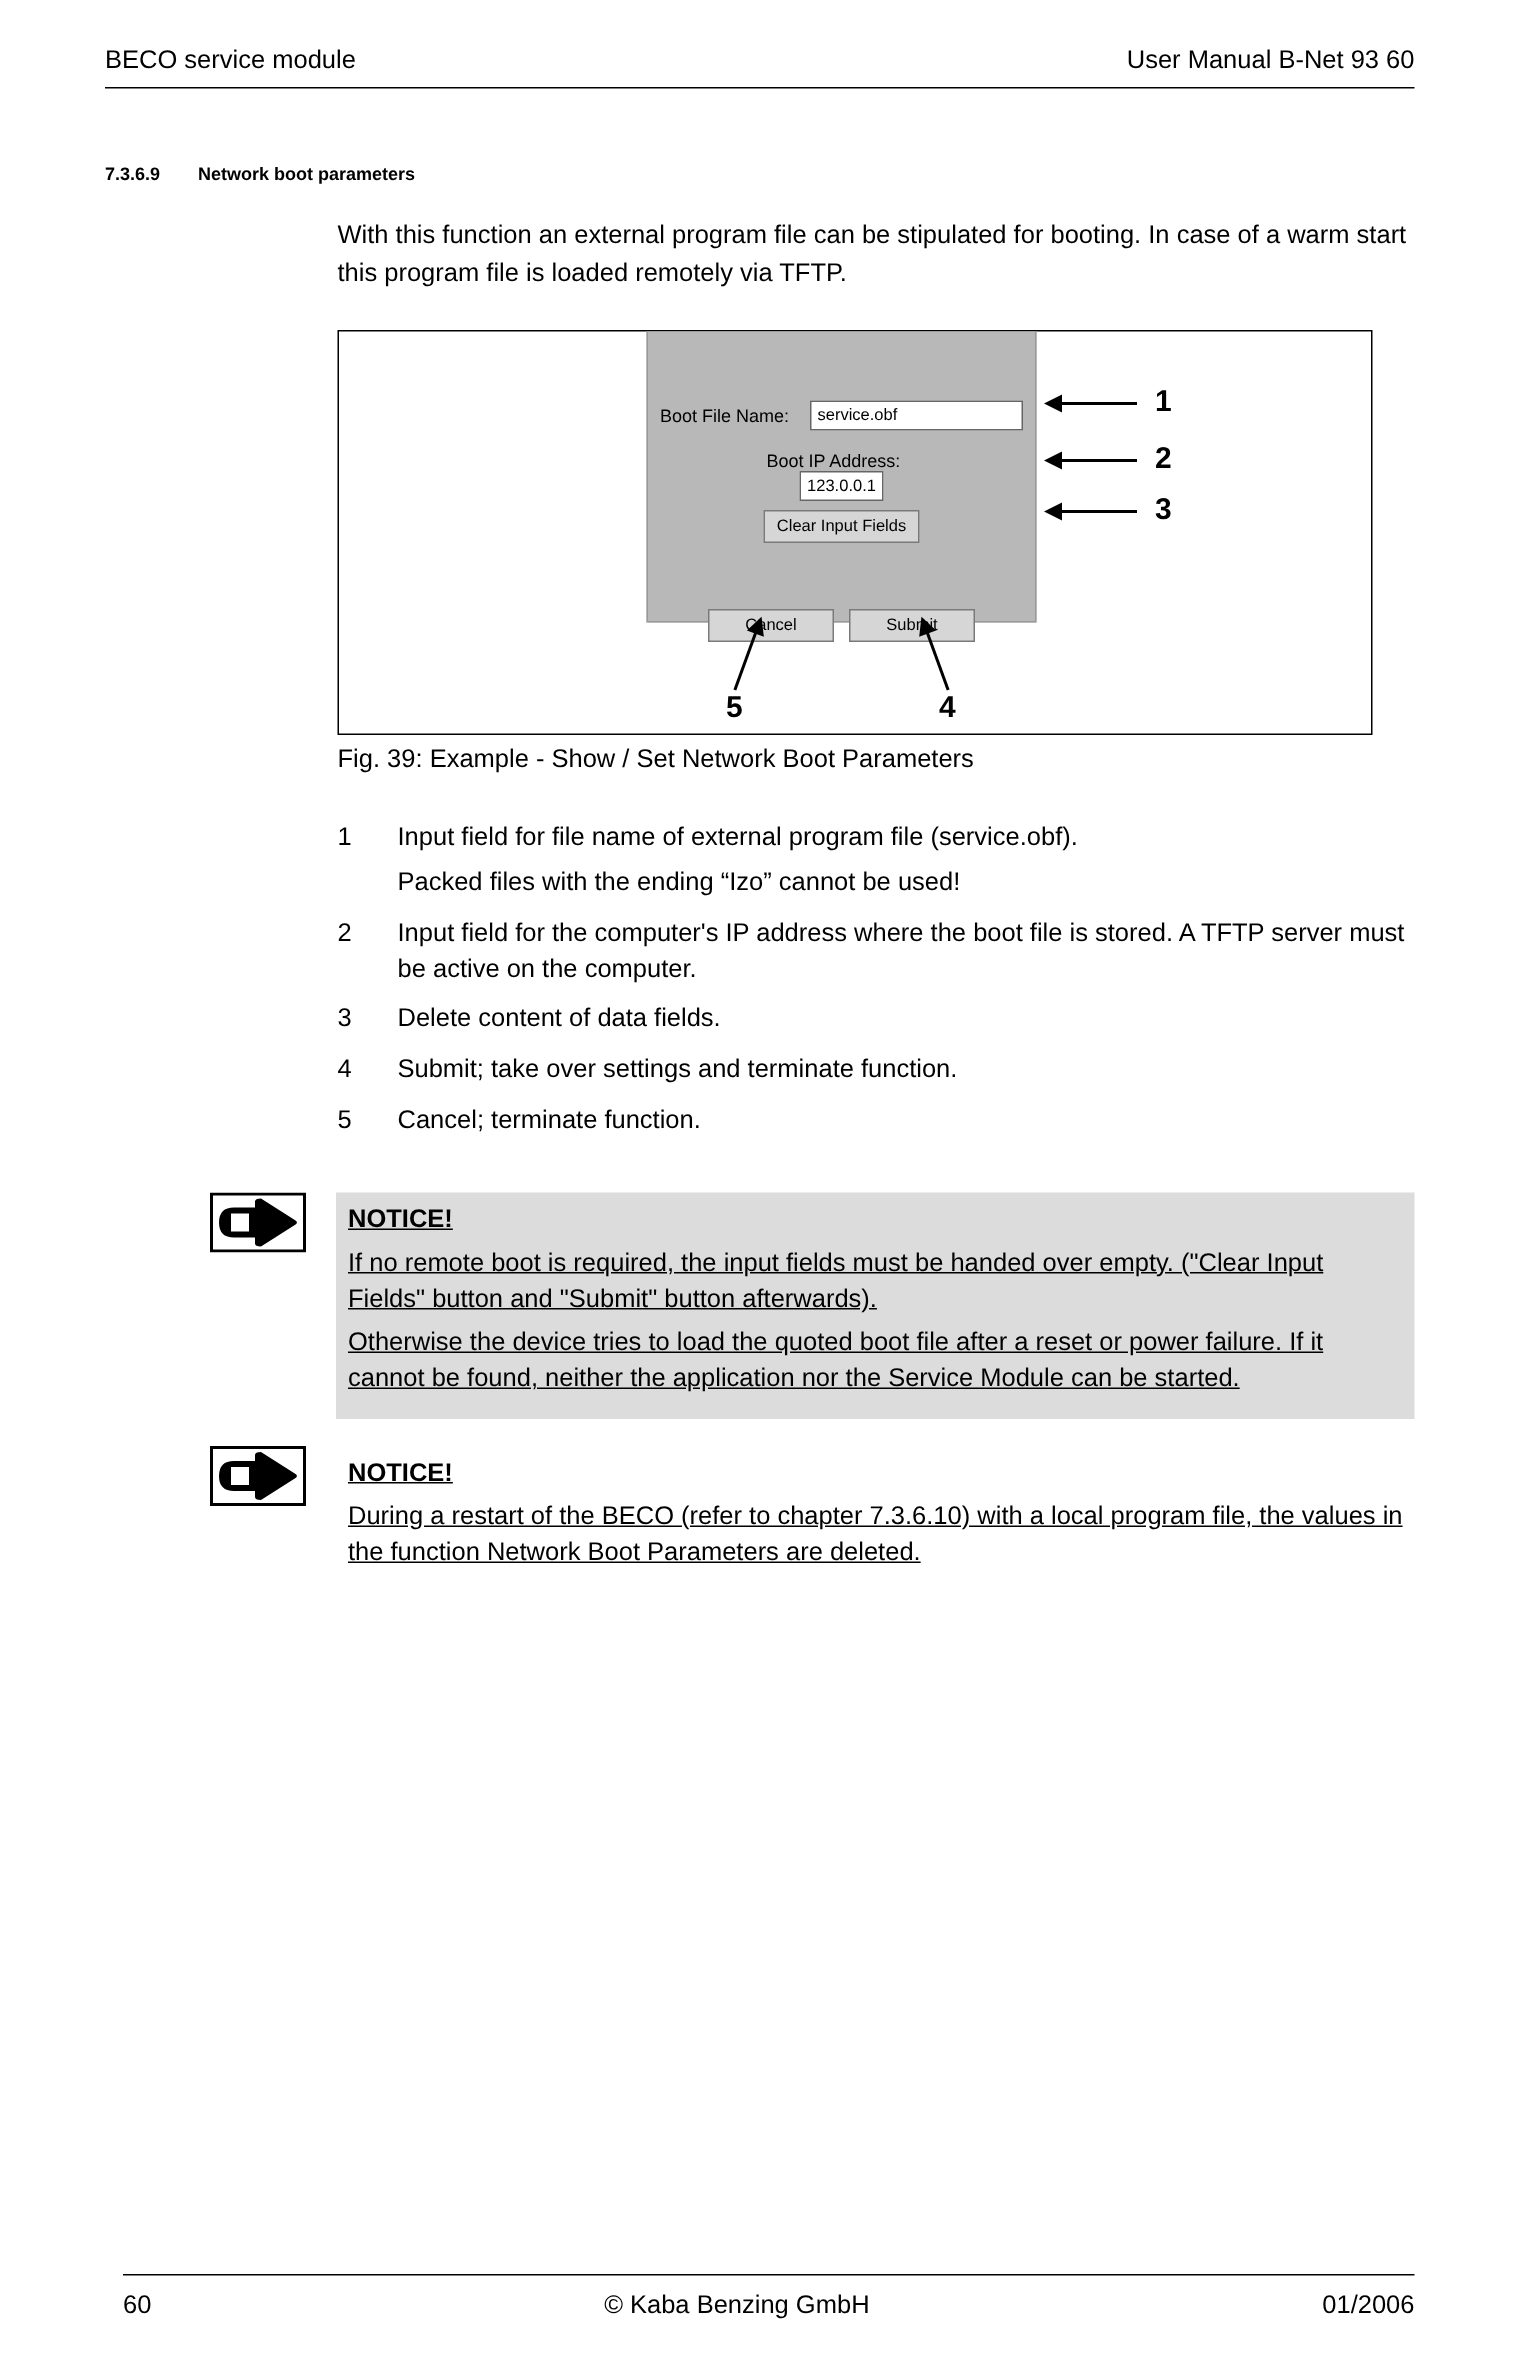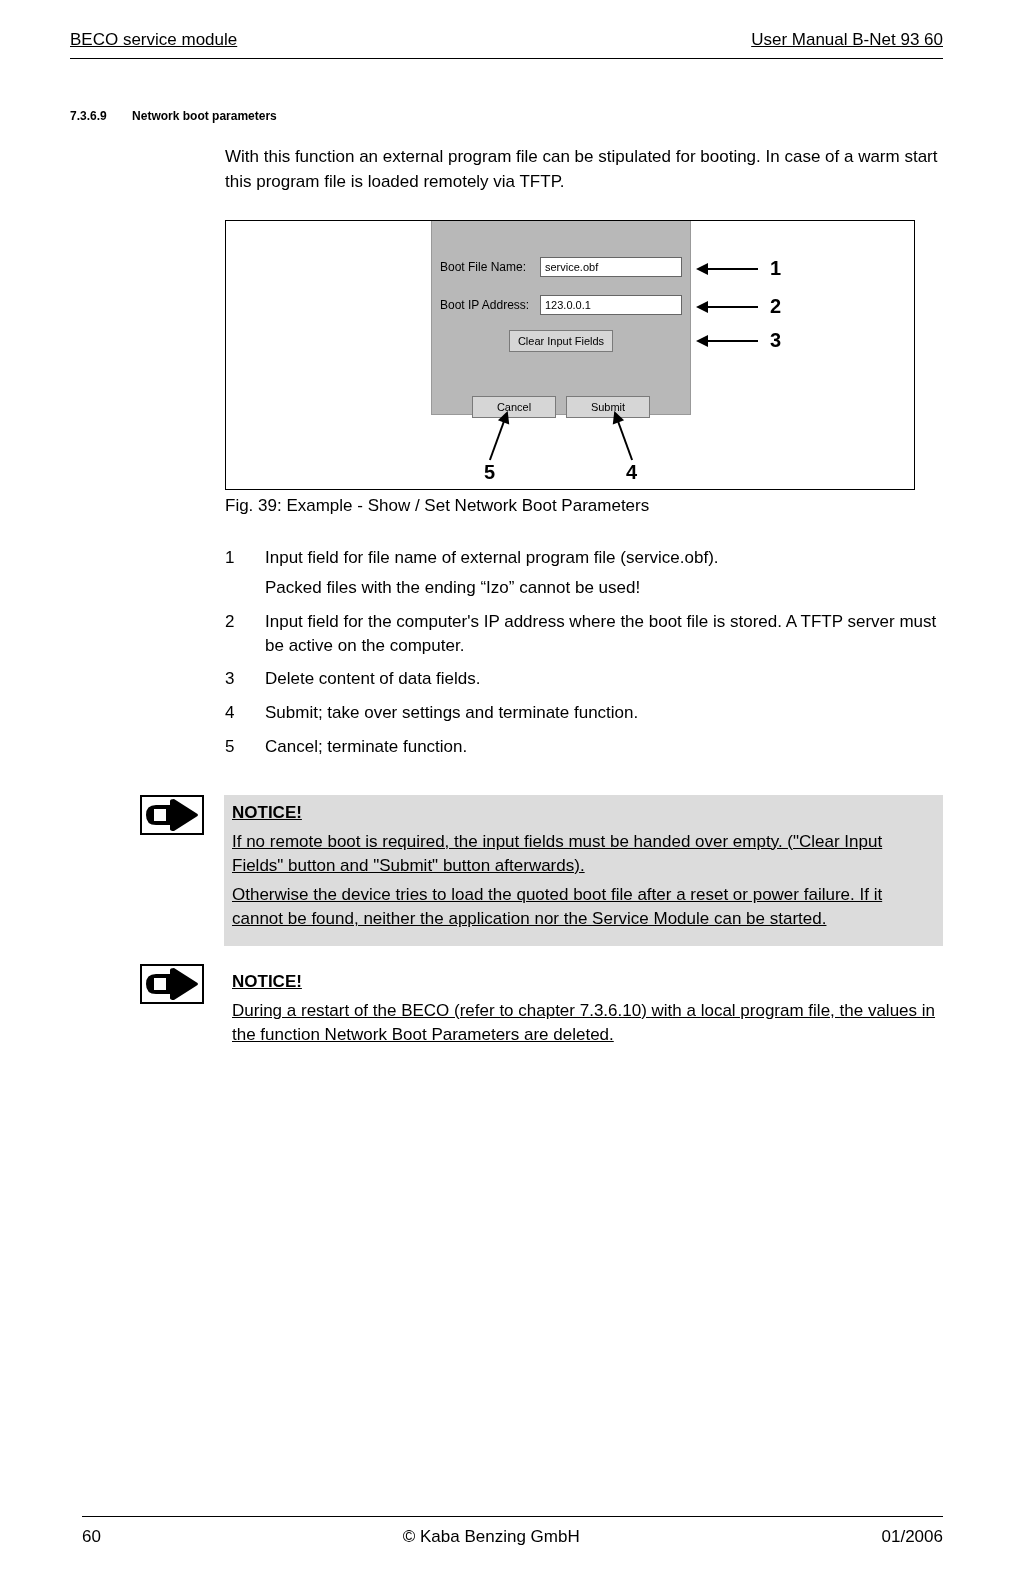--- a/index.html
+++ b/index.html
@@ -14,21 +14,20 @@
     padding: 0;
   }
   .page {
     padding: 30px 70px 0 70px;
   }
   .header-row {
     display: flex;
     justify-content: space-between;
     font-size: 17px;
     margin-bottom: 8px;
-    text-decoration: underline;
   }
   .header-rule {
     border: none;
     border-top: 1.5px solid #000;
     margin-bottom: 50px;
   }
   .section-heading {
     font-weight: bold;
     font-size: 12px;
     margin-bottom: 22px;
@@ -75,22 +74,22 @@
   }
   .ui-btn {
     background: #d6d6d6;
     border: 1px solid #7a7a7a;
     font-size: 11px;
     height: 22px;
     line-height: 20px;
     text-align: center;
     color: #000;
   }
-  .row1 { margin-top: 36px; }
-  .row2 { margin-top: 8px; }
+  .row1 { margin-top: 46px; }
+  .row2 { margin-top: 8px; flex-direction: column; }
   .row3 { margin-top: 6px; justify-content: center; }
   .row3 .ui-btn { width: 104px; }
   .row4 { margin-top: 36px; justify-content: center; gap: 10px; }
   .row4 .ui-btn { width: 84px; }
 
   .arrow {
     position: absolute;
     display: flex;
     align-items: center;
   }

